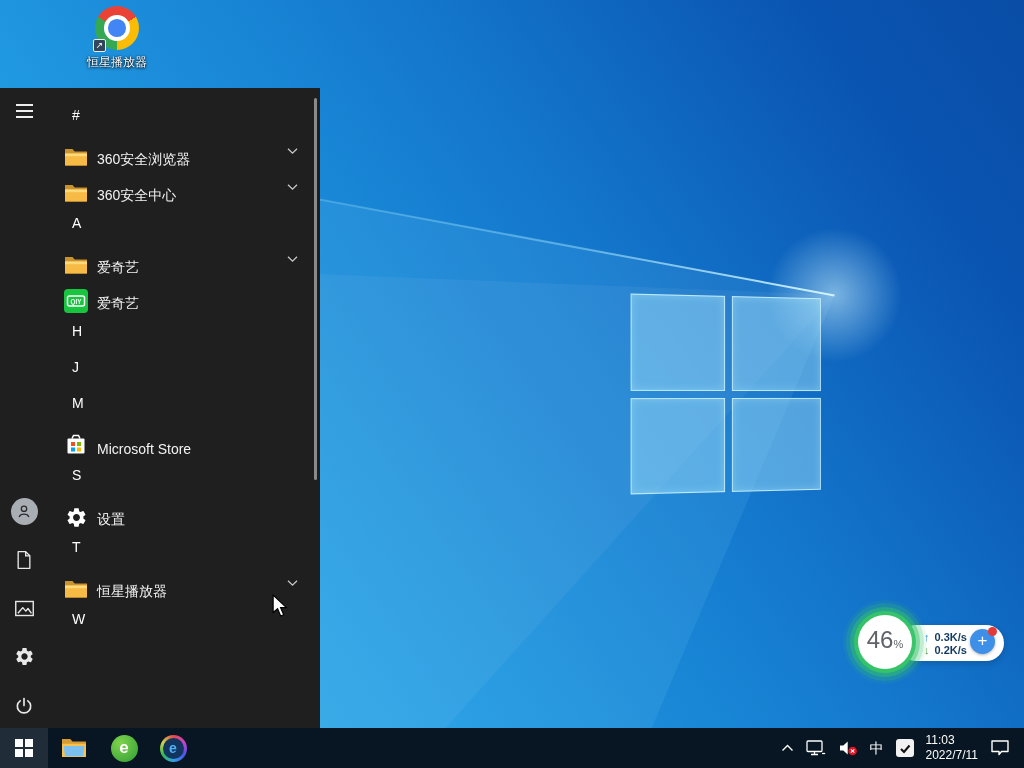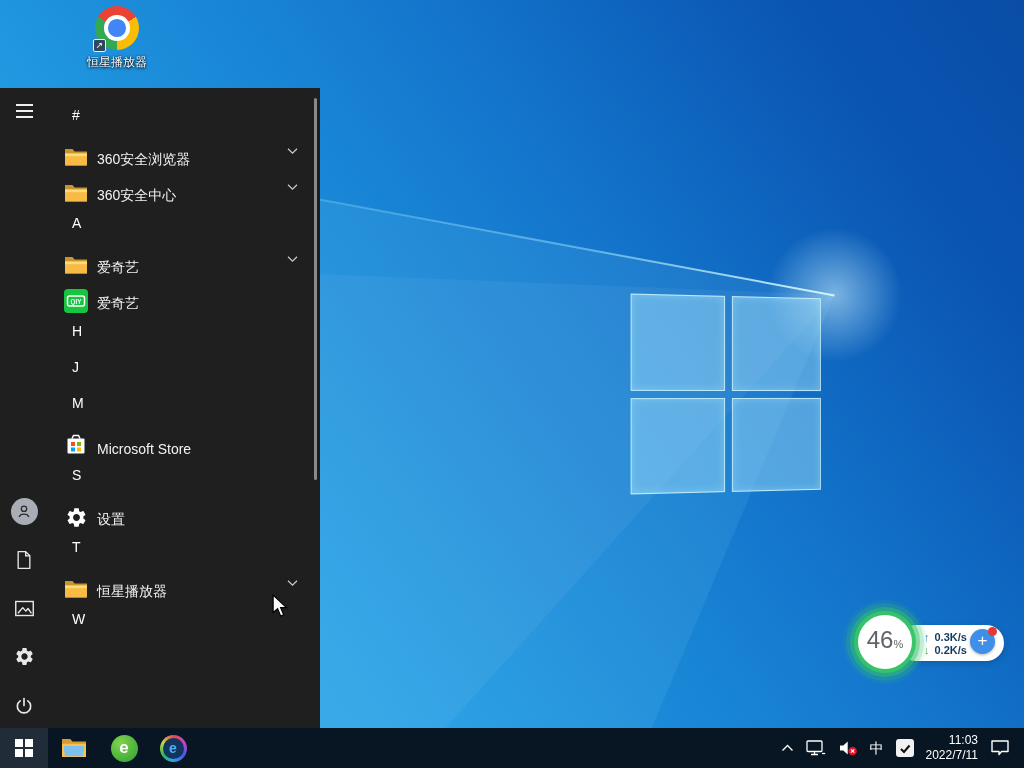--- a/index.html
+++ b/index.html
@@ -80,21 +80,21 @@
   .winsquares{display:grid;grid-template-columns:8px 8px;grid-template-rows:8px 8px;gap:2px;}
   .winsquares span{background:#fff;display:block;}
   .ebtn-green{width:27px;height:27px;border-radius:50%;background:radial-gradient(circle at 35% 30%,#7fd34a,#2f9e37);
     color:#fff;font-weight:bold;font-size:17px;display:flex;align-items:center;justify-content:center;}
   .ebtn-color{width:27px;height:27px;border-radius:50%;
     background:conic-gradient(#e5484d,#c644c9,#4f54e8,#2f9fe8,#35b954,#cbd44b,#e5484d);
     display:flex;align-items:center;justify-content:center;}
   .ebtn-color .inner{width:21px;height:21px;border-radius:50%;background:#12355f;color:#4fb0f5;
     font-weight:bold;font-size:14px;display:flex;align-items:center;justify-content:center;}
   .tray{position:absolute;right:0;top:0;height:40px;display:flex;align-items:center;gap:12px;padding-right:14px;}
-  .tray .titem{display:flex;align-items:flex-end;justify-content:center;line-height:0;}
+  .tray .titem{display:flex;align-items:flex-start;justify-content:center;line-height:0;}
   .ime-zh{font-size:14px;color:#fff;line-height:normal;}
   .clock{display:flex;flex-direction:column;align-items:center;line-height:normal;}
   .clock span{font-size:12px;color:#fff;line-height:15px;white-space:nowrap;}
 </style>
 </head>
 <body>
 
 <div id="screen">
 
   <div class="wallpaper">

